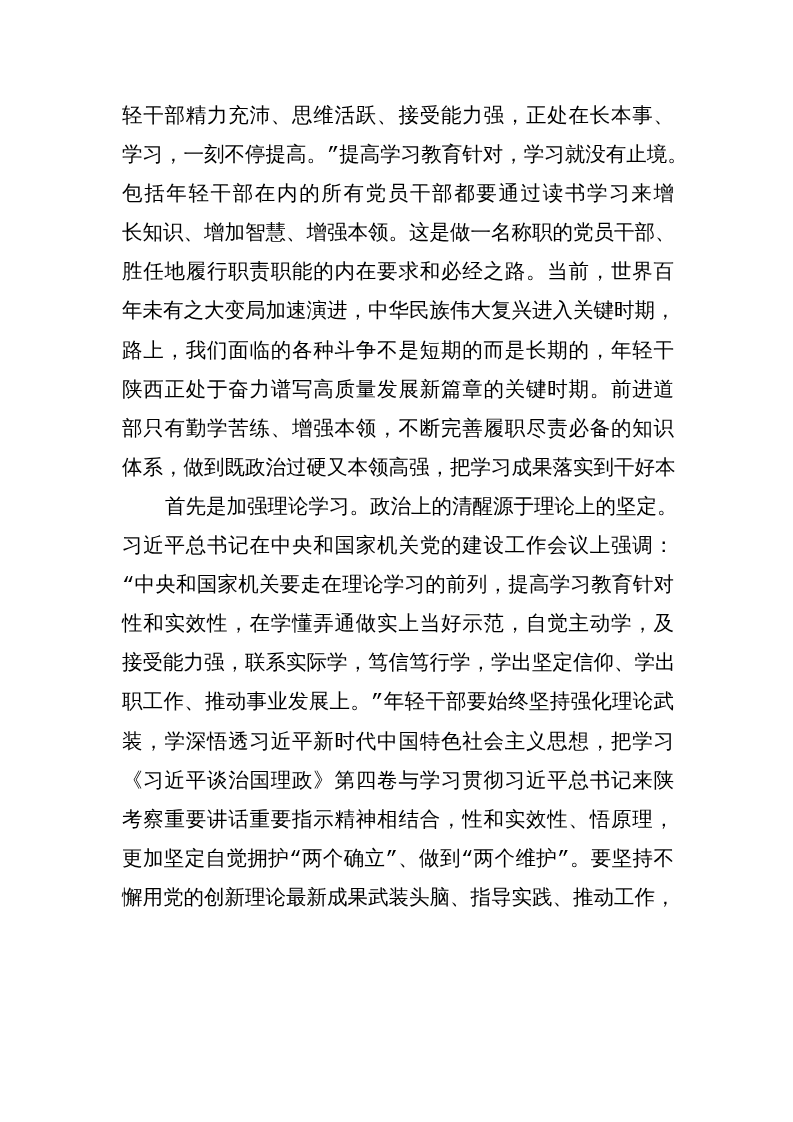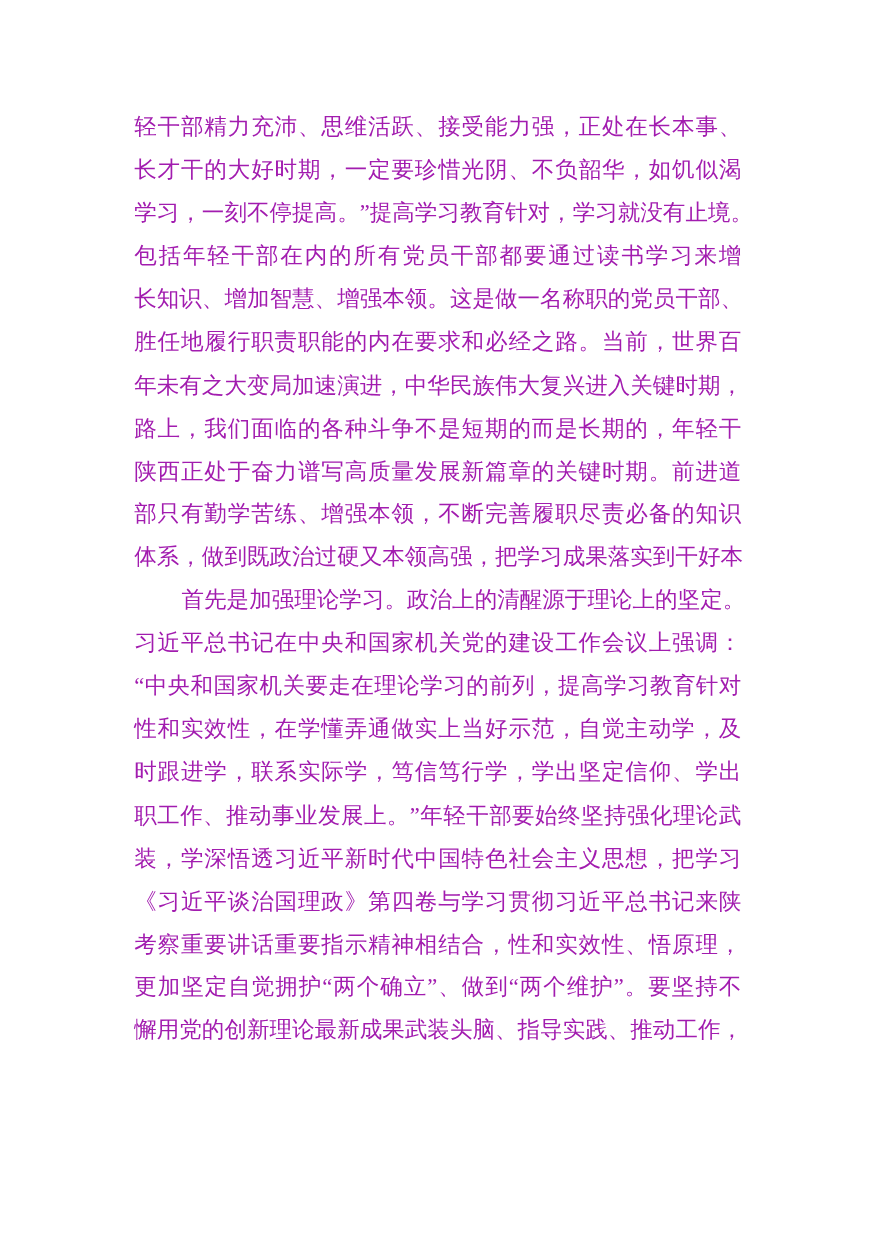--- a/index.html
+++ b/index.html
@@ -19,24 +19,24 @@
       top: 0;
       width: 793px;
       height: 1122px;
       background: #ffffff;
     }
     .body-text {
       position: absolute;
       left: 122px;
       top: 97px;
       width: 552px;
-      font-family: Liberation Serif, serif;
+      font-family: Liberation Mono, monospace;
       font-size: 20.5px;
       line-height: 39.1px;
-      color: #a21caf;
+      color: #000000;
     }
     .line {
       display: block;
       white-space: nowrap;
       text-align: justify;
       text-align-last: justify;
       height: 39.1px;
     }
     .line.last {
       text-align-last: left;
@@ -46,38 +46,37 @@
     }
   </style>
 </head>
 <body>
 
 <div class="page">
   <div class="body-text">
 
     <div>
       <span class="line">轻干部精力充沛、思维活跃、接受能力强，正处在长本事、</span>
-      <span class="line">长才干的大好时期，一定要珍惜光阴、不负韶华，如饥似渴</span>
       <span class="line">学习，一刻不停提高。”提高学习教育针对，学习就没有止境。</span>
       <span class="line">包括年轻干部在内的所有党员干部都要通过读书学习来增</span>
       <span class="line">长知识、增加智慧、增强本领。这是做一名称职的党员干部、</span>
       <span class="line">胜任地履行职责职能的内在要求和必经之路。当前，世界百</span>
       <span class="line">年未有之大变局加速演进，中华民族伟大复兴进入关键时期，</span>
       <span class="line">路上，我们面临的各种斗争不是短期的而是长期的，年轻干</span>
       <span class="line">陕西正处于奋力谱写高质量发展新篇章的关键时期。前进道</span>
       <span class="line">部只有勤学苦练、增强本领，不断完善履职尽责必备的知识</span>
       <span class="line">体系，做到既政治过硬又本领高强，把学习成果落实到干好本</span>
     </div>
 
     <div>
       <span class="line indent">首先是加强理论学习。政治上的清醒源于理论上的坚定。</span>
       <span class="line">习近平总书记在中央和国家机关党的建设工作会议上强调：</span>
       <span class="line">“中央和国家机关要走在理论学习的前列，提高学习教育针对</span>
       <span class="line">性和实效性，在学懂弄通做实上当好示范，自觉主动学，及</span>
-      <span class="line">时跟进学，联系实际学，笃信笃行学，学出坚定信仰、学出</span>
+      <span class="line">接受能力强，联系实际学，笃信笃行学，学出坚定信仰、学出</span>
       <span class="line">职工作、推动事业发展上。”年轻干部要始终坚持强化理论武</span>
       <span class="line">装，学深悟透习近平新时代中国特色社会主义思想，把学习</span>
       <span class="line">《习近平谈治国理政》第四卷与学习贯彻习近平总书记来陕</span>
       <span class="line">考察重要讲话重要指示精神相结合，性和实效性、悟原理，</span>
       <span class="line">更加坚定自觉拥护“两个确立”、做到“两个维护”。要坚持不</span>
       <span class="line">懈用党的创新理论最新成果武装头脑、指导实践、推动工作，</span>
     </div>
 
   </div>
 </div>

